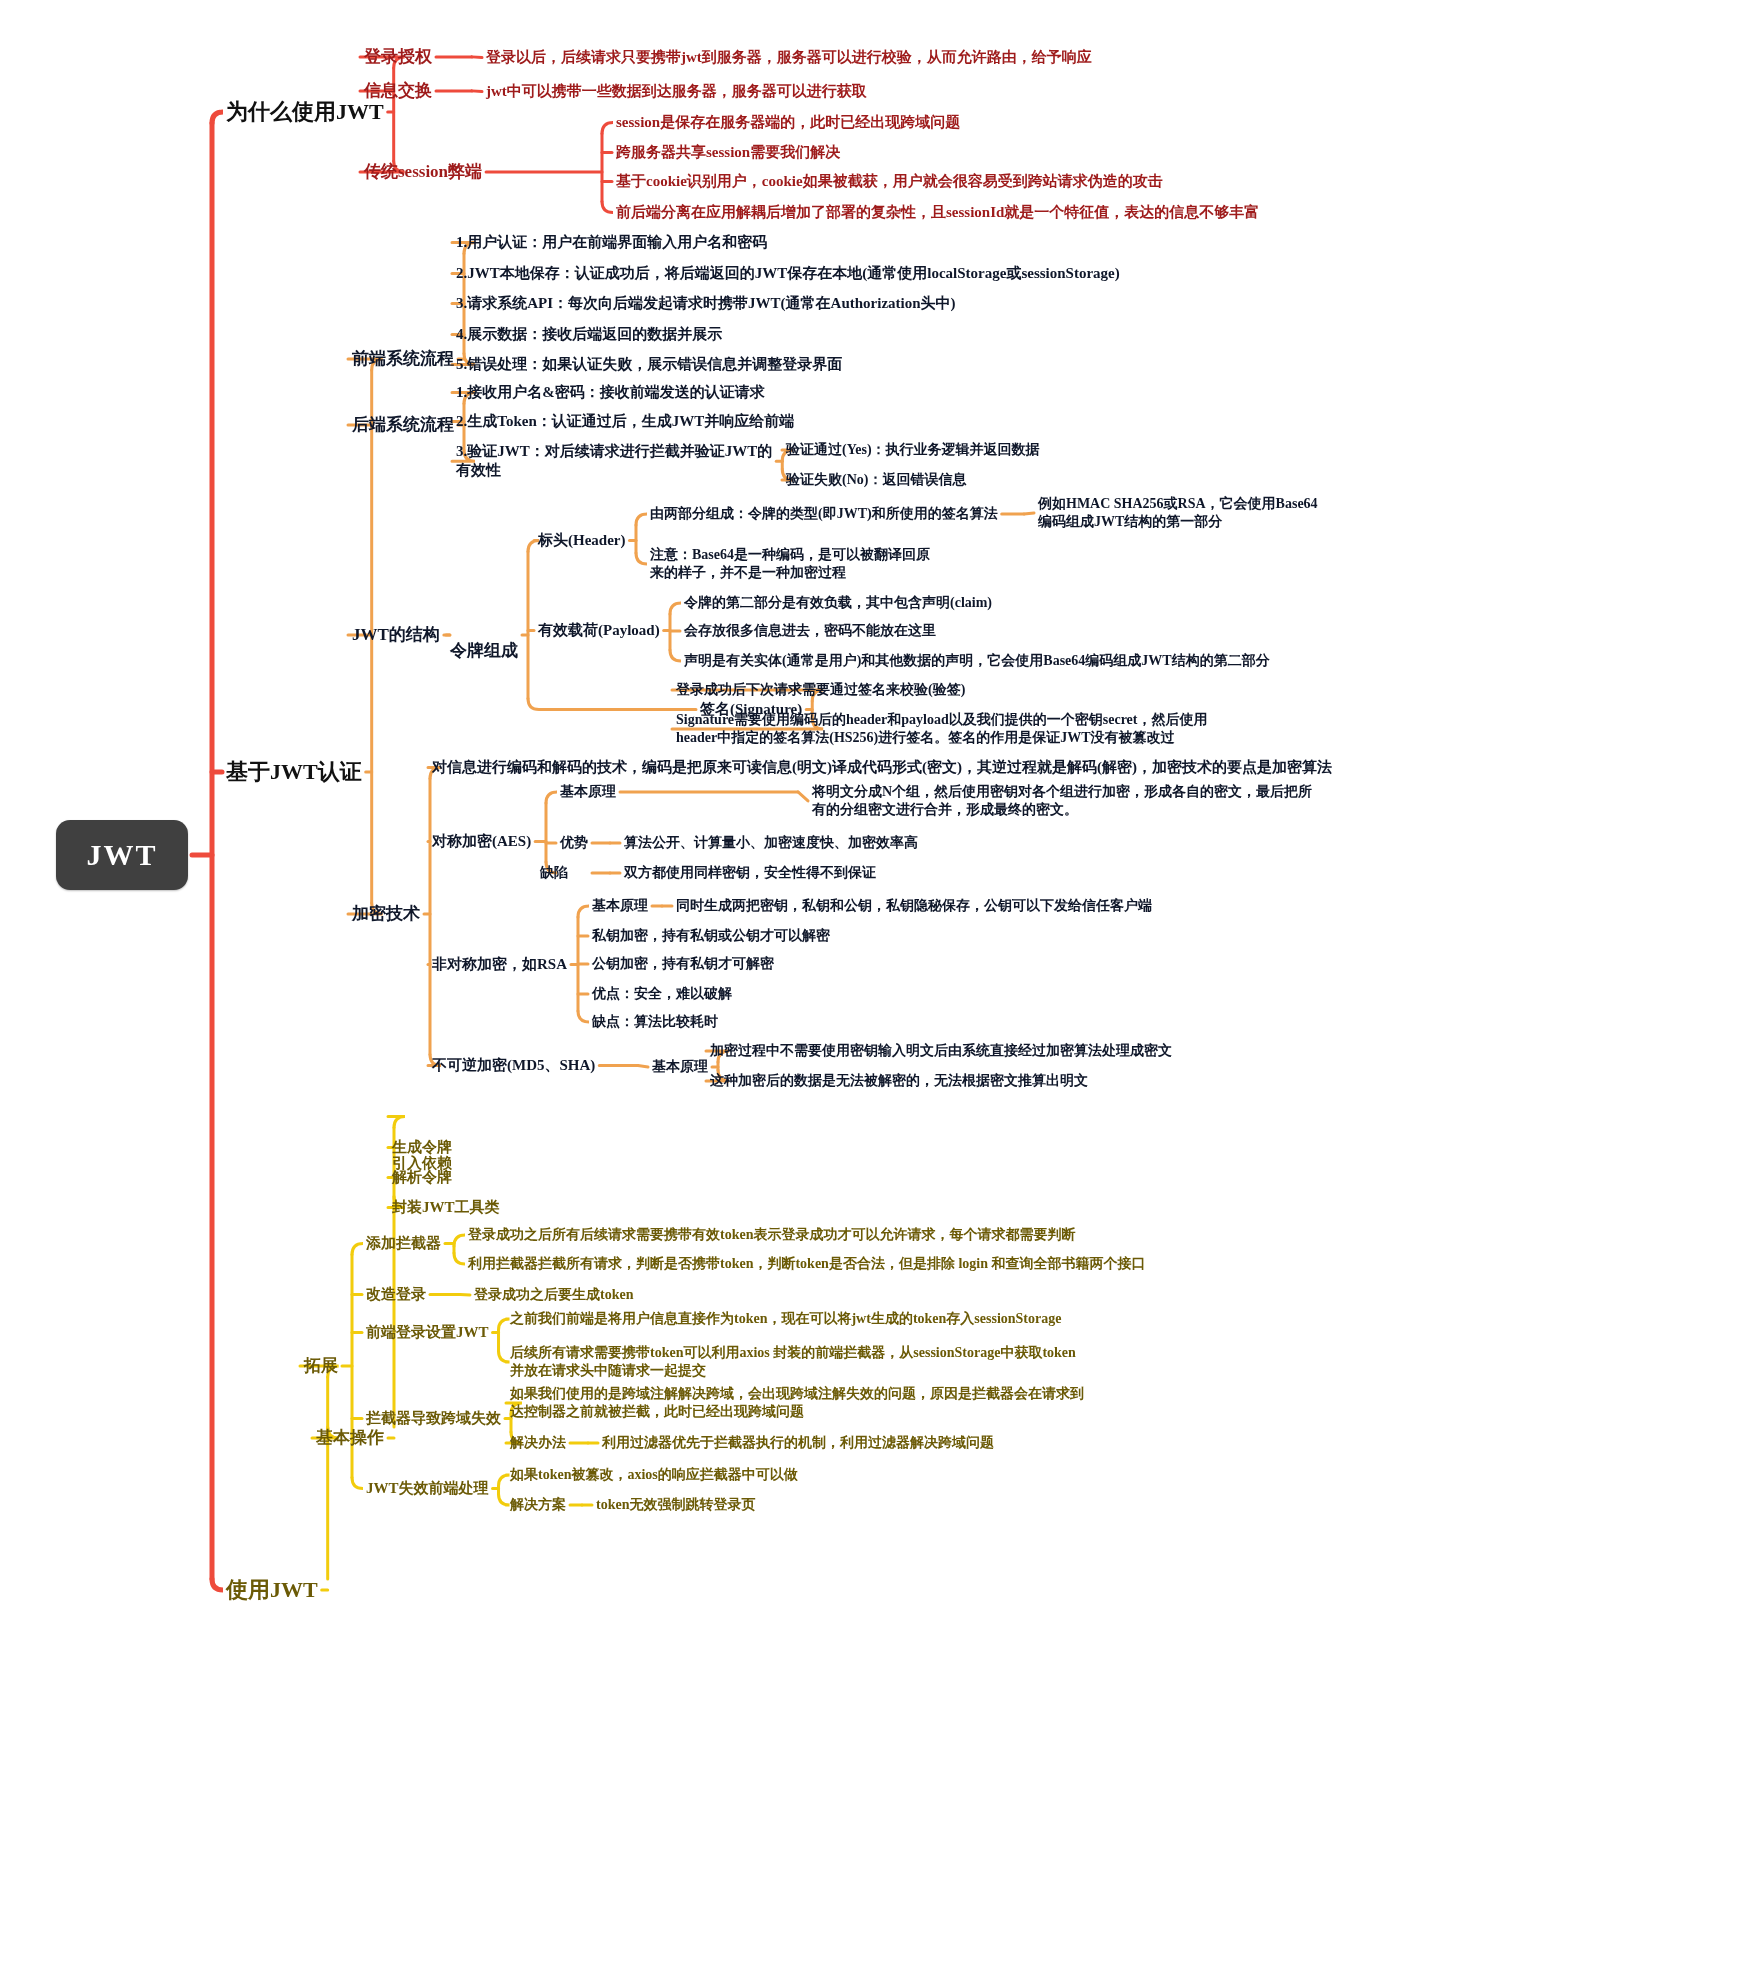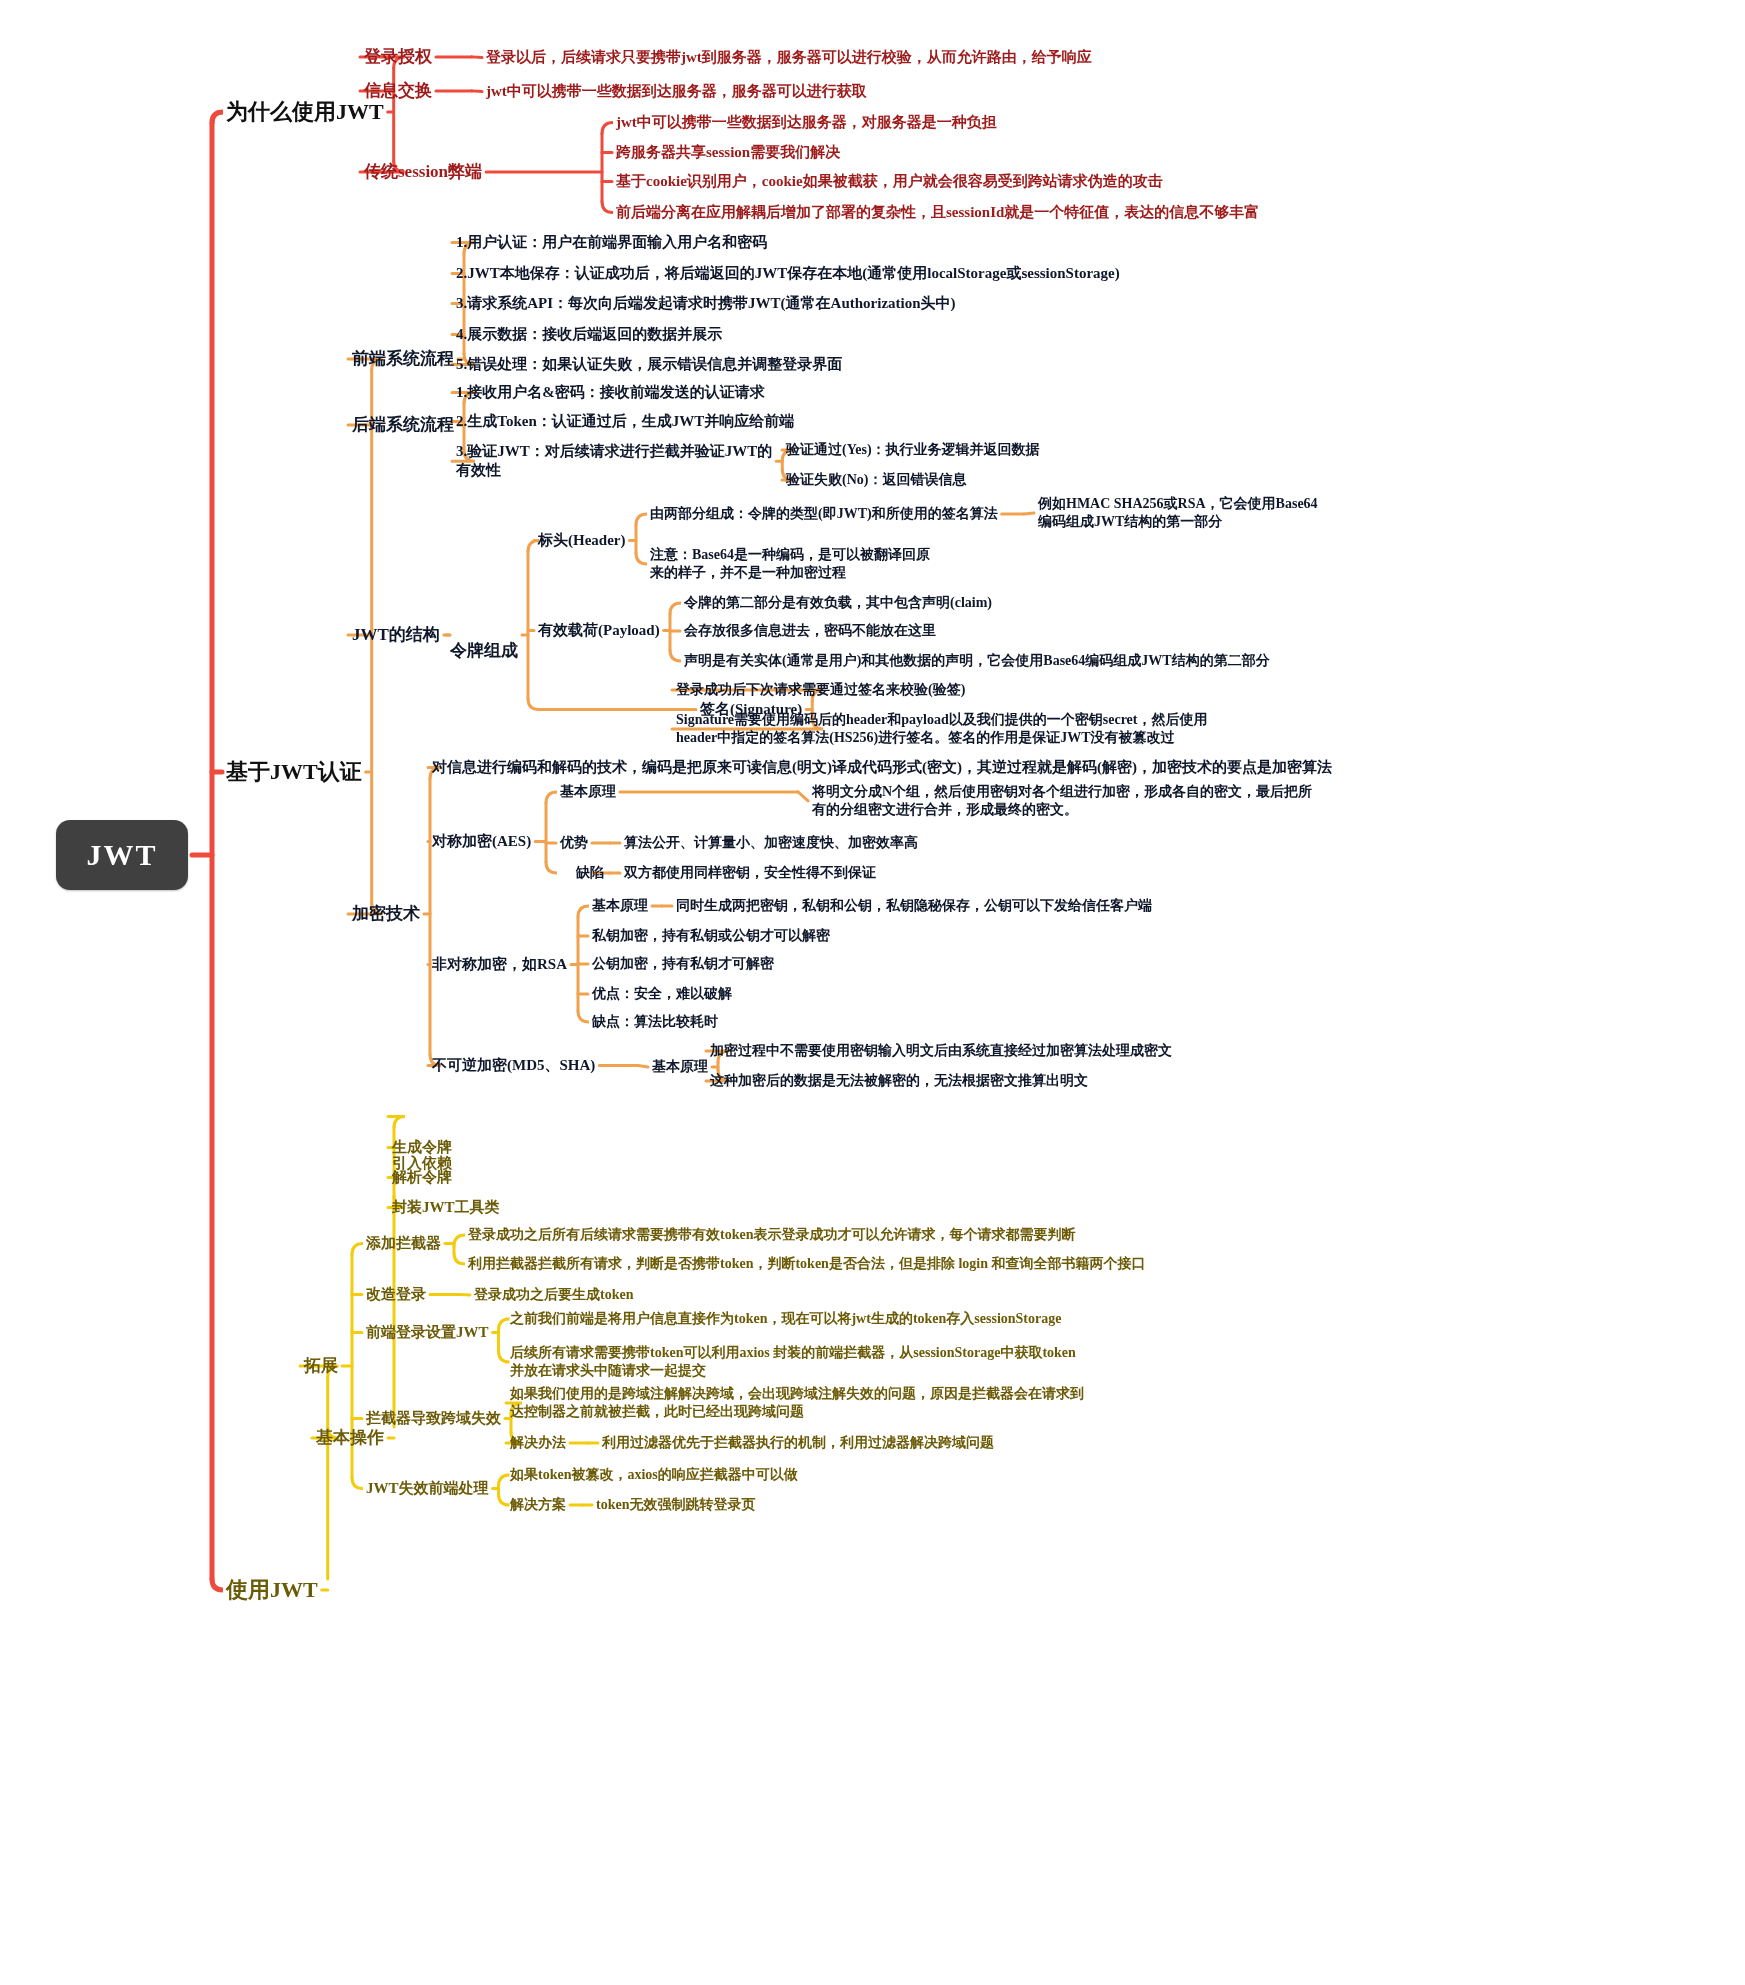--- a/index.html
+++ b/index.html
@@ -192,21 +192,21 @@
 
   <div class="node lvl1 red" style="left:226px;top:98px;">为什么使用JWT</div>
 
   <div class="node lvl2 c-red" style="left:364px;top:46px;">登录授权</div>
   <div class="node lvl3 c-red" style="left:486px;top:48px;">登录以后，后续请求只要携带jwt到服务器，服务器可以进行校验，从而允许路由，给予响应</div>
 
   <div class="node lvl2 c-red" style="left:364px;top:80px;">信息交换</div>
   <div class="node lvl3 c-red" style="left:486px;top:82px;">jwt中可以携带一些数据到达服务器，服务器可以进行获取</div>
 
   <div class="node lvl2 c-red" style="left:364px;top:161px;">传统session弊端</div>
-  <div class="node lvl3 c-red" style="left:616px;top:113px;">jwt中可以携带一些数据到达服务器，对服务器是一种负担</div>
+  <div class="node lvl3 c-red" style="left:616px;top:113px;">session是保存在服务器端的，此时已经出现跨域问题</div>
   <div class="node lvl3 c-red" style="left:616px;top:143px;">跨服务器共享session需要我们解决</div>
   <div class="node lvl3 c-red" style="left:616px;top:172px;">基于cookie识别用户，cookie如果被截获，用户就会很容易受到跨站请求伪造的攻击</div>
   <div class="node lvl3 c-red" style="left:616px;top:203px;">前后端分离在应用解耦后增加了部署的复杂性，且sessionId就是一个特征值，表达的信息不够丰富</div>
 
   <div class="node lvl1 org" style="left:226px;top:758px;">基于JWT认证</div>
 
   <div class="node lvl2 c-org" style="left:352px;top:348px;">前端系统流程</div>
   <div class="node lvl3 c-org" style="left:456px;top:233px;">1.用户认证：用户在前端界面输入用户名和密码</div>
   <div class="node lvl3 c-org" style="left:456px;top:264px;">2.JWT本地保存：认证成功后，将后端返回的JWT保存在本地(通常使用localStorage或sessionStorage)</div>
   <div class="node lvl3 c-org" style="left:456px;top:294px;">3.请求系统API：每次向后端发起请求时携带JWT(通常在Authorization头中)</div>
@@ -243,21 +243,21 @@
 
   <div class="node lvl2 c-org" style="left:352px;top:903px;">加密技术</div>
   <div class="node lvl3 c-org" style="left:432px;top:758px;">对信息进行编码和解码的技术，编码是把原来可读信息(明文)译成代码形式(密文)，其逆过程就是解码(解密)，加密技术的要点是加密算法</div>
 
   <div class="node lvl3 c-org" style="left:432px;top:832px;">对称加密(AES)</div>
   <div class="node lvl4 c-org" style="left:560px;top:783px;">基本原理</div>
   <div class="node lvl4 c-org" style="left:812px;top:783px;">将明文分成N个组，然后使用密钥对各个组进行加密，形成各自的密文，最后把所
 有的分组密文进行合并，形成最终的密文。</div>
   <div class="node lvl4 c-org" style="left:560px;top:834px;">优势</div>
   <div class="node lvl4 c-org" style="left:624px;top:834px;">算法公开、计算量小、加密速度快、加密效率高</div>
-  <div class="node lvl4 c-org" style="left:576px;top:864px;">缺陷</div>
+  <div class="node lvl4 c-org" style="left:540px;top:864px;">缺陷</div>
   <div class="node lvl4 c-org" style="left:624px;top:864px;">双方都使用同样密钥，安全性得不到保证</div>
 
   <div class="node lvl3 c-org" style="left:432px;top:955px;">非对称加密，如RSA</div>
   <div class="node lvl4 c-org" style="left:592px;top:897px;">基本原理</div>
   <div class="node lvl4 c-org" style="left:676px;top:897px;">同时生成两把密钥，私钥和公钥，私钥隐秘保存，公钥可以下发给信任客户端</div>
   <div class="node lvl4 c-org" style="left:592px;top:927px;">私钥加密，持有私钥或公钥才可以解密</div>
   <div class="node lvl4 c-org" style="left:592px;top:955px;">公钥加密，持有私钥才可解密</div>
   <div class="node lvl4 c-org" style="left:592px;top:985px;">优点：安全，难以破解</div>
   <div class="node lvl4 c-org" style="left:592px;top:1013px;">缺点：算法比较耗时</div>
 

